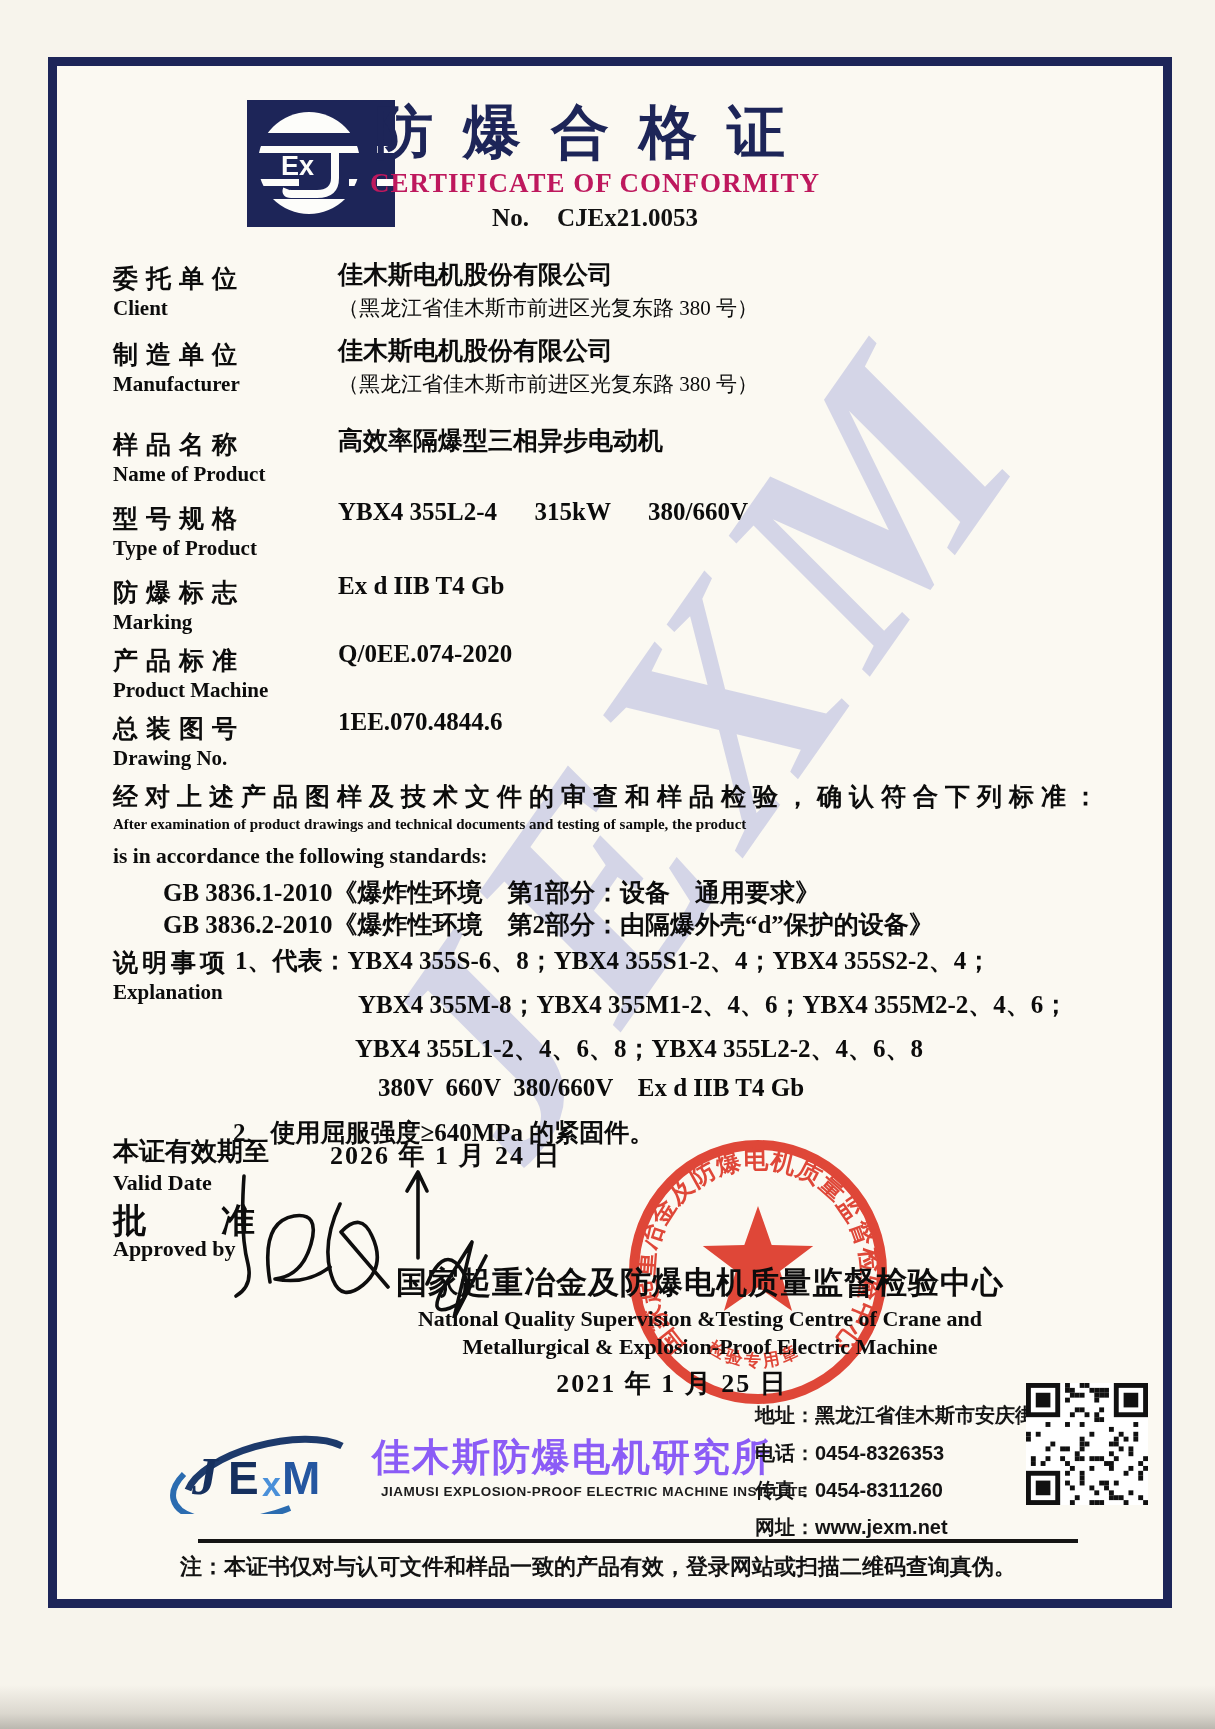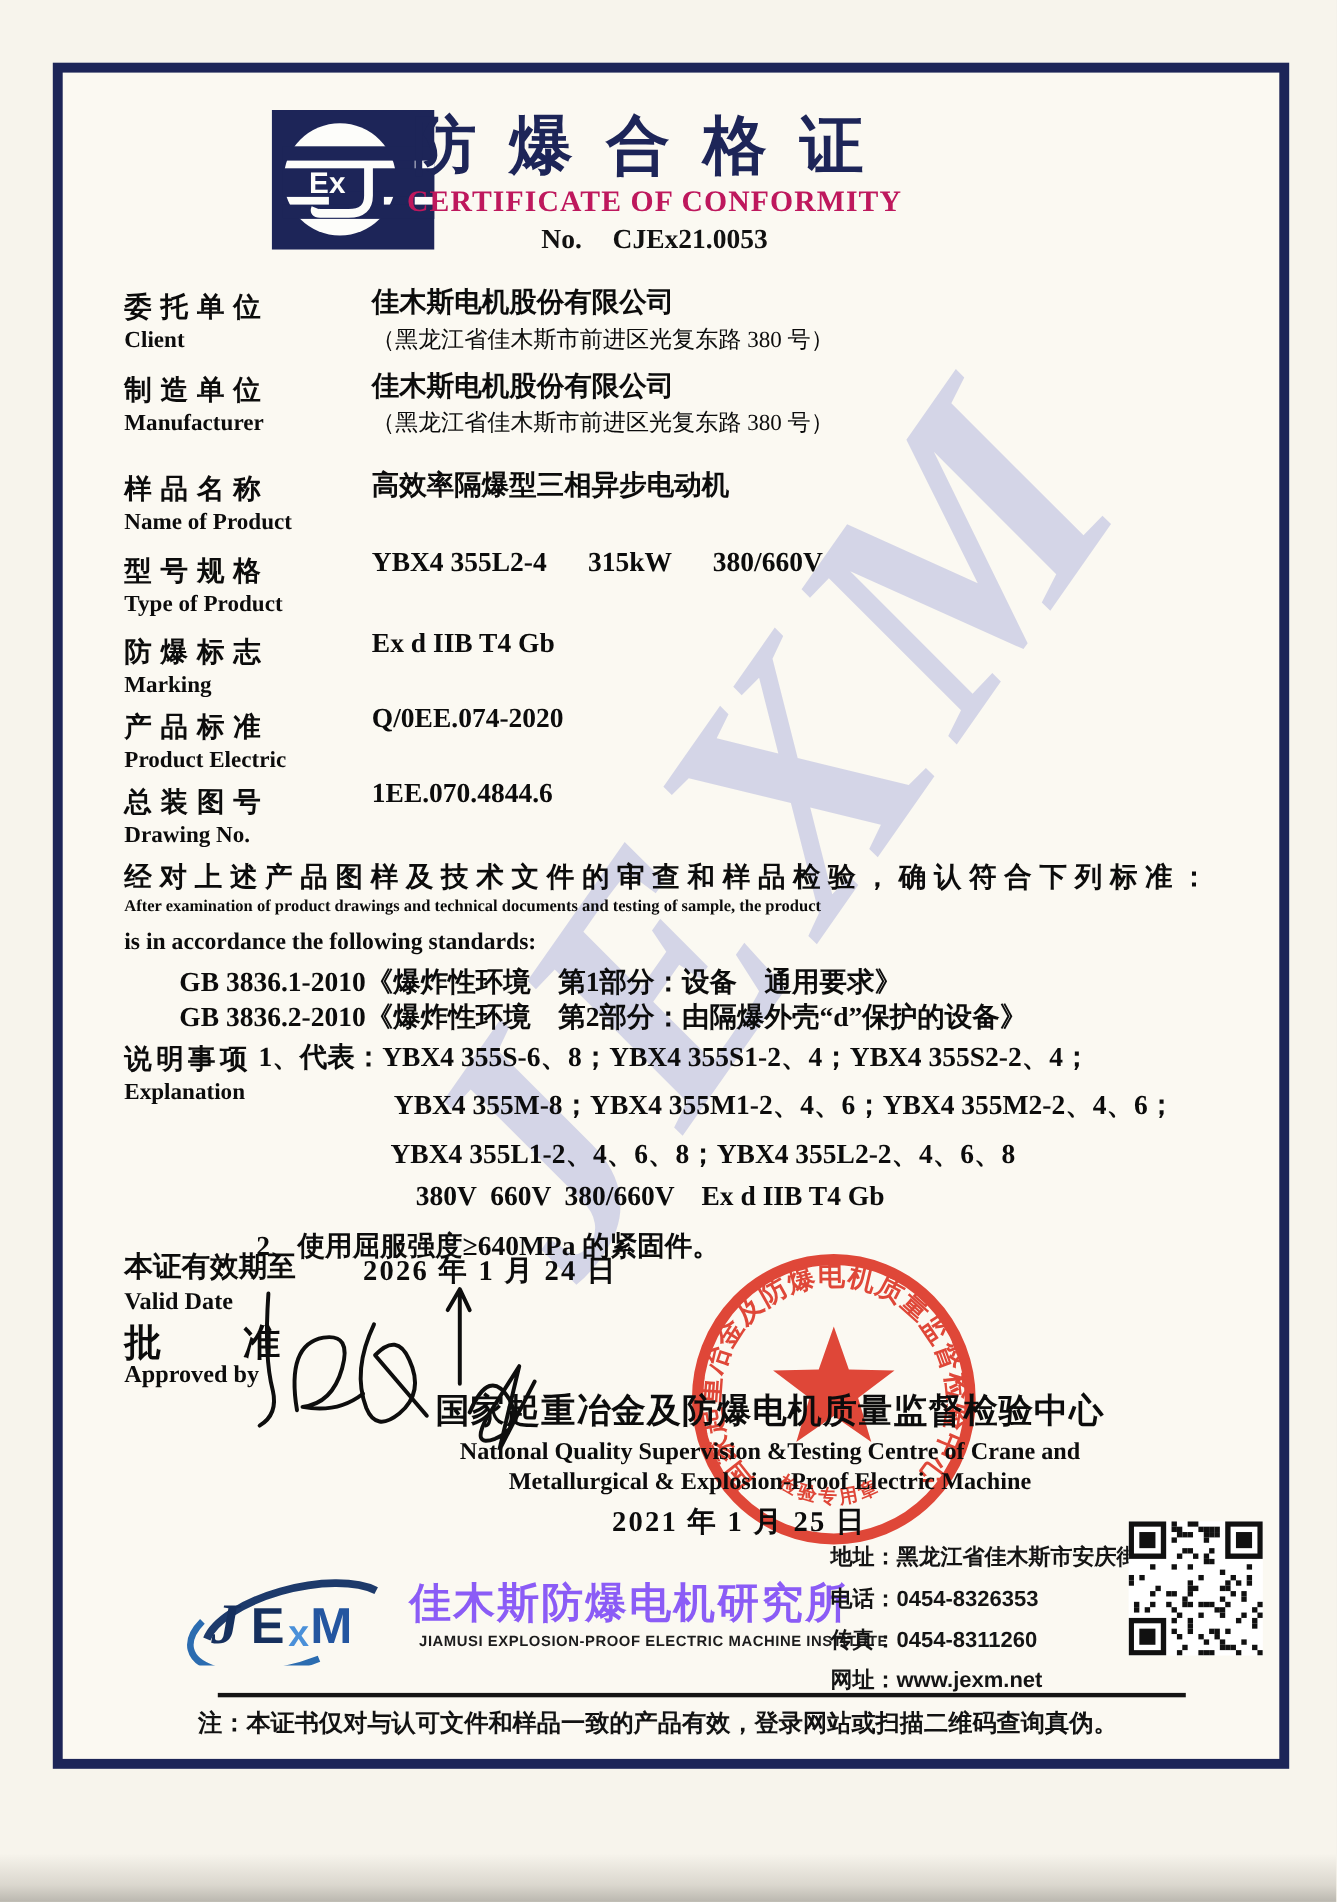--- a/index.html
+++ b/index.html
@@ -135,21 +135,21 @@
 
   <div class="ct abs fcn y502">型号规格</div>
   <div class="ct abs fen y536">Type of Product</div>
   <div class="ct abs fval y498">YBX4 355L2-4      315kW      380/660V</div>
 
   <div class="ct abs fcn y576">防爆标志</div>
   <div class="ct abs fen y610">Marking</div>
   <div class="ct abs fval y572">Ex d IIB T4 Gb</div>
 
   <div class="ct abs fcn y644">产品标准</div>
-  <div class="ct abs fen y678">Product Electric</div>
+  <div class="ct abs fen y678">Product Machine</div>
   <div class="ct abs fval y640">Q/0EE.074-2020</div>
 
   <div class="ct abs fcn y712">总装图号</div>
   <div class="ct abs fen y746">Drawing No.</div>
   <div class="ct abs fval y708">1EE.070.4844.6</div>
 
   <div class="ct abs st-cn">经对上述产品图样及技术文件的审查和样品检验，确认符合下列标准：</div>
   <div class="ct abs st-en1">After examination of product drawings and technical documents and testing of sample, the product</div>
   <div class="ct abs st-en2">is in accordance the following standards:</div>
   <div class="ct abs st-gb1">GB 3836.1-2010《爆炸性环境　第1部分：设备　通用要求》</div>

